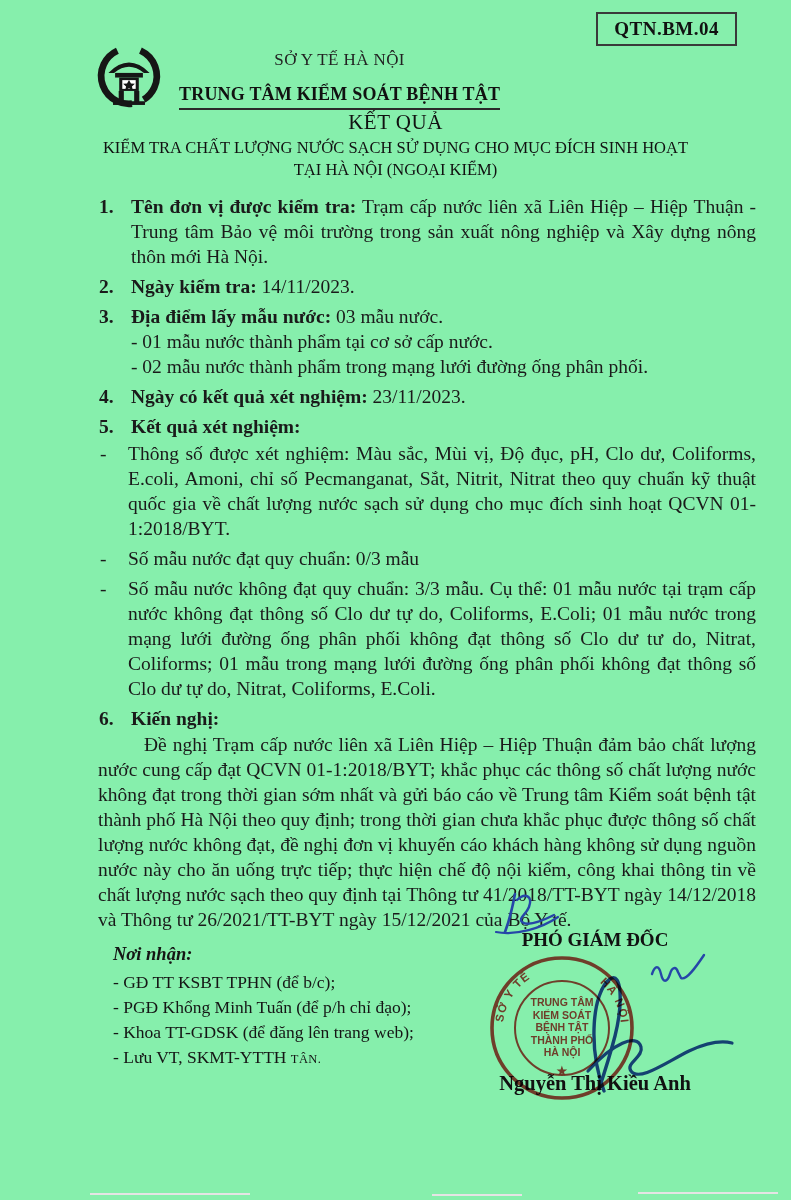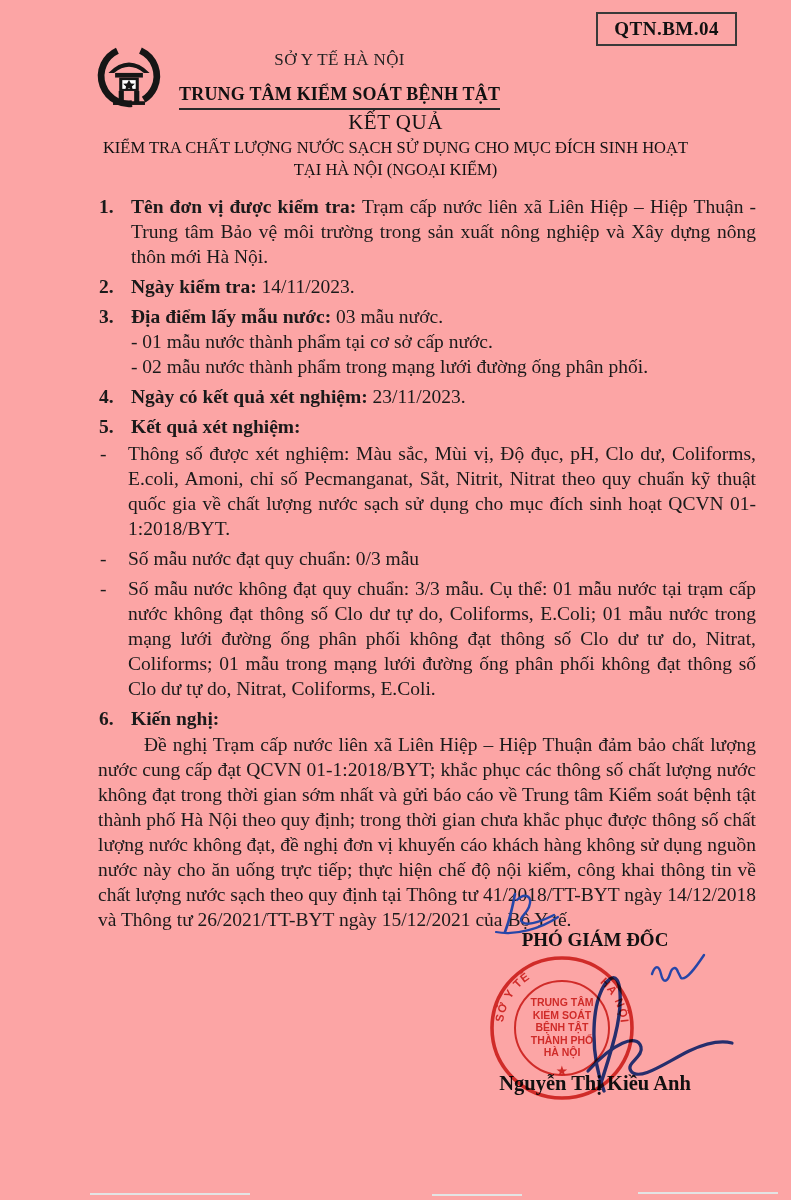--- a/index.html
+++ b/index.html
@@ -1,17 +1,17 @@
 <!DOCTYPE html>
 <html><head>
 <meta charset="utf-8">
 <style>
   html,body{margin:0;padding:0;background:#ffffff;}
   .page{
-    position:relative;width:791px;height:1200px;background:#fca5a5;overflow:hidden;
+    position:relative;width:791px;height:1200px;background:#86efac;overflow:hidden;
     font-family:"Liberation Serif","DejaVu Serif",serif;color:#1a1a1a;
   }
   
   .form-code{
     position:absolute;top:12px;right:54px;border:2px solid #3a3a3a;
     padding:4px 16px;font-weight:bold;font-size:19px;letter-spacing:.5px;color:#111;
   }
   
   .header{position:absolute;top:42px;left:95px;display:flex;align-items:flex-end;gap:16px;}
   .logo{width:68px;height:68px;flex:0 0 auto;}
@@ -135,20 +135,27 @@
     <div class="kien-nghi-para">Đề nghị Trạm cấp nước liên xã Liên Hiệp – Hiệp Thuận đảm bảo chất lượng nước cung cấp đạt QCVN 01-1:2018/BYT; khắc phục các thông số chất lượng nước không đạt trong thời gian sớm nhất và gửi báo cáo về Trung tâm Kiểm soát bệnh tật thành phố Hà Nội theo quy định; trong thời gian chưa khắc phục được thông số chất lượng nước không đạt, đề nghị đơn vị khuyến cáo khách hàng không sử dụng nguồn nước này cho ăn uống trực tiếp; thực hiện chế độ nội kiểm, công khai thông tin về chất lượng nước sạch theo quy định tại Thông tư 41/2018/TT-BYT ngày 14/12/2018 và Thông tư 26/2021/TT-BYT ngày 15/12/2021 của Bộ Y tế.</div>
 
   </div>
 
   <svg class="paraph-para" viewBox="0 0 74 52" aria-hidden="true">
     <path d="M27 8 C 24 24 20 38 17 46" fill="none" stroke="#2646a8" stroke-width="2.6" stroke-linecap="round"></path>
     <path d="M29 14 C 37 6 45 10 41 21 C 38 29 30 32 34 36 C 40 41 56 34 66 29" fill="none" stroke="#2646a8" stroke-width="2.4" stroke-linecap="round"></path>
     <path d="M8 46 C 28 50 54 42 70 31" fill="none" stroke="#2646a8" stroke-width="2.2" stroke-linecap="round"></path>
   </svg>
 
+  <div class="recipients">
+    <div class="recipients-label">Nơi nhận:</div>
+    <div>- GĐ TT KSBT TPHN (để b/c);</div>
+    <div>- PGĐ Khổng Minh Tuấn (để p/h chỉ đạo);</div>
+    <div>- Khoa TT-GDSK (để đăng lên trang web);</div>
+    <div><span>- Lưu VT, SKMT-YTTH </span><span class="recipient-suffix">TÂN.</span></div>
+  </div>
 
   <div class="sig-head">
     <div>PHÓ GIÁM ĐỐC</div>
   </div>
 
   <svg class="stamp" viewBox="0 0 162 162" aria-hidden="true">
     <defs>
       <path id="ring-arc" d="M 22 81 A 59 59 0 0 1 140 81" fill="none"></path>
     </defs>
     <circle cx="81" cy="81" r="70" fill="none" stroke="#cf322e" stroke-width="3.6" opacity=".92"></circle>

